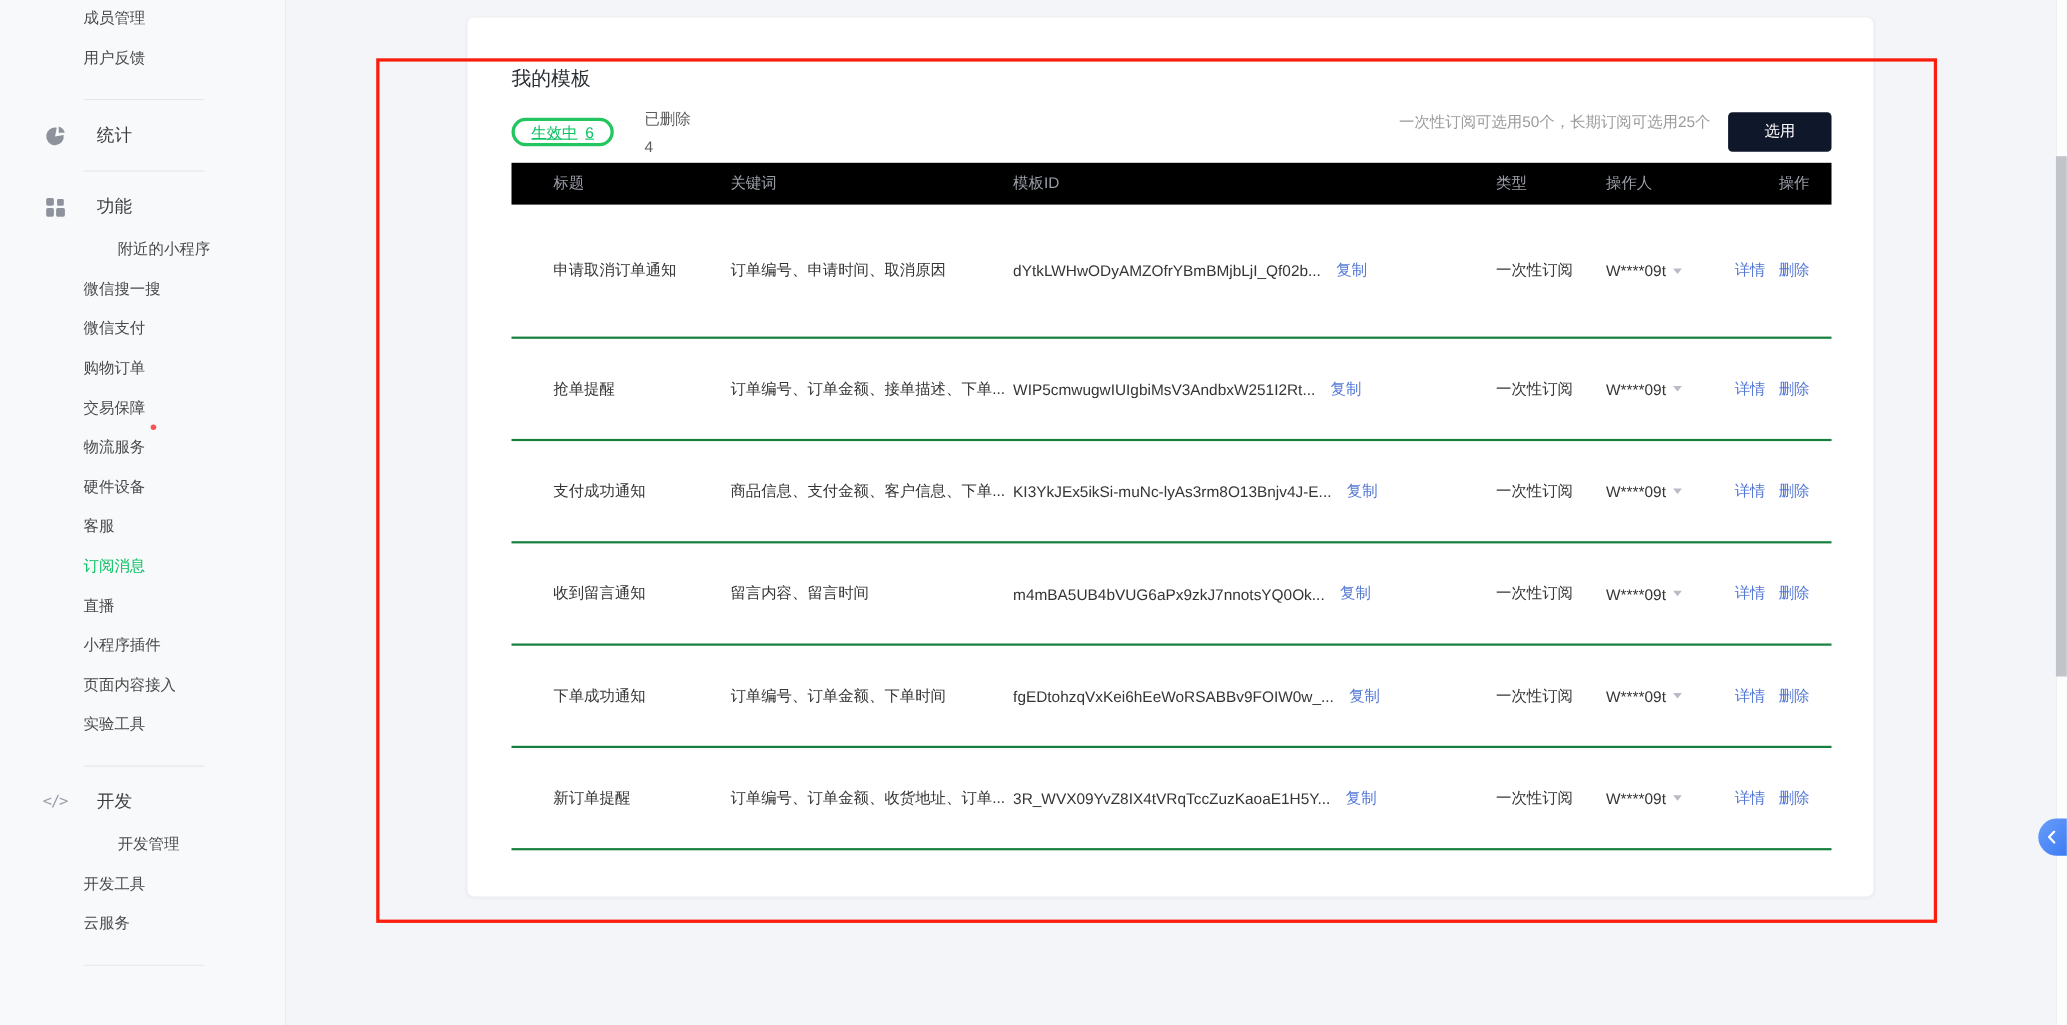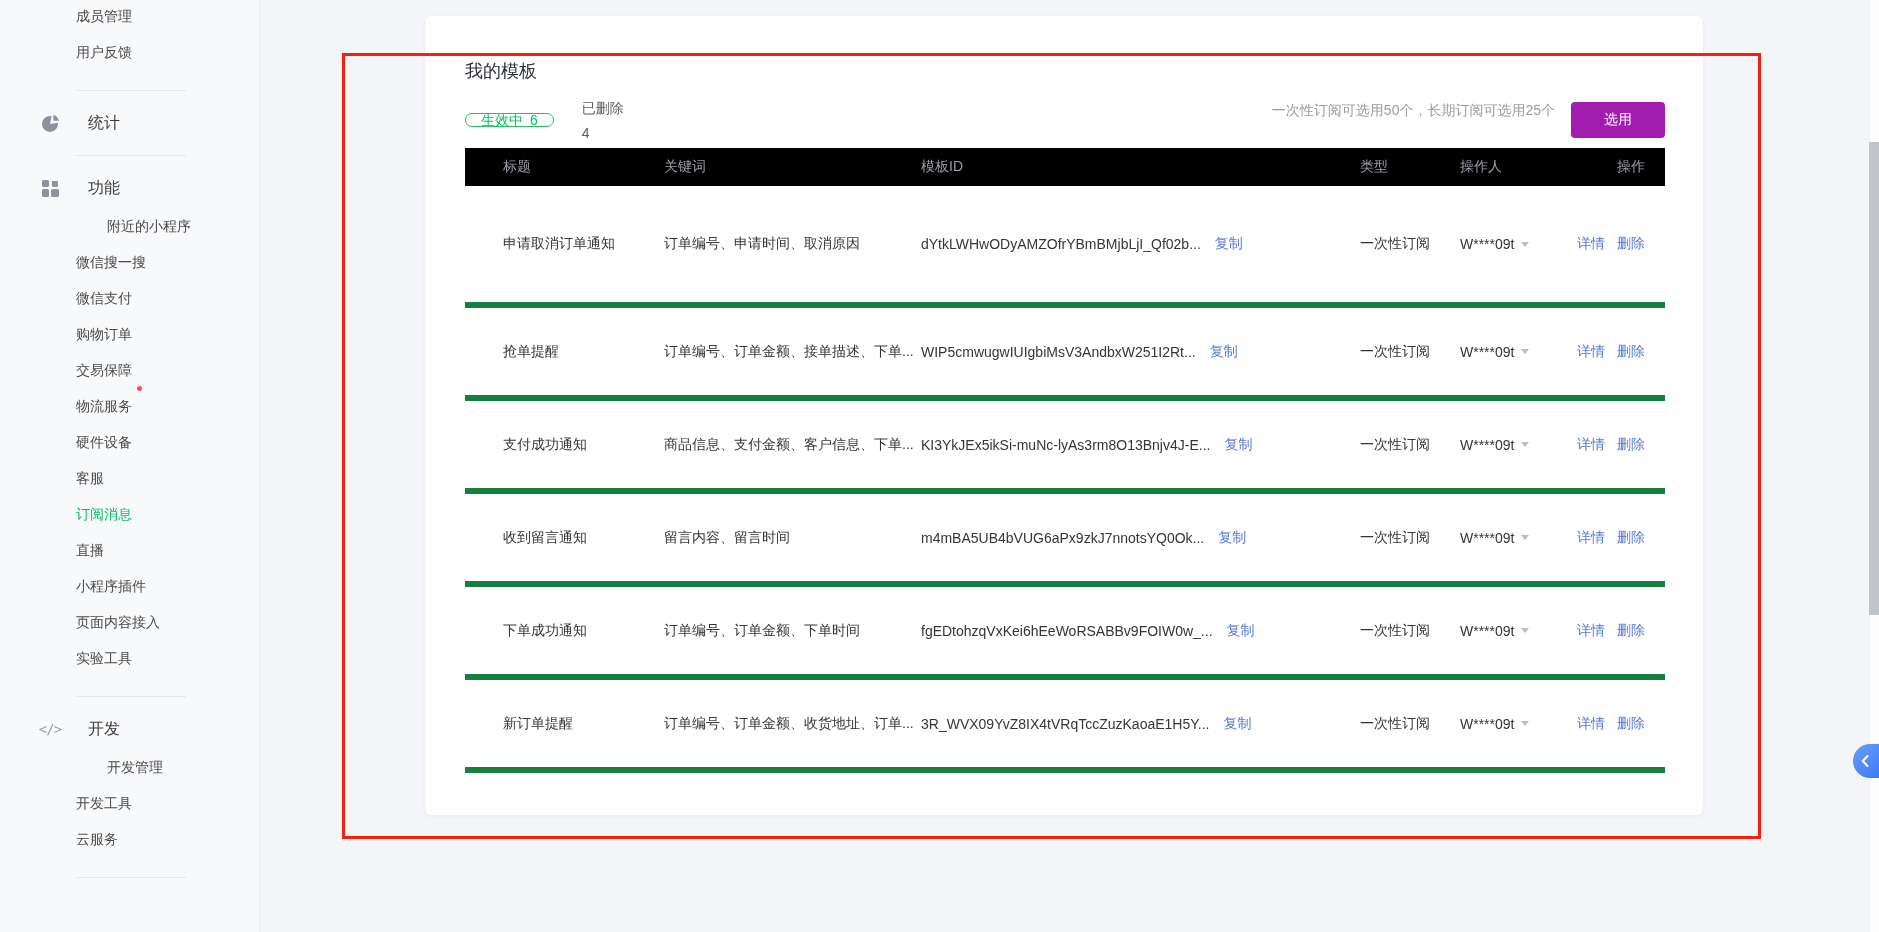--- a/index.html
+++ b/index.html
@@ -36,40 +36,40 @@
   
   .main { position:absolute; left:261px; top:0; right:10px; bottom:0; background:#f4f5f8; }
   .card {
     position:absolute; left:164px; top:16px; width:1278px; height:799px;
     background:#fff; border-radius:6px; box-shadow:0 1px 4px rgba(31,35,41,.06);
     padding:42px 38px 0 40px;
   }
   .card-title { font-size:18px; font-weight:400; color:#2b2f36; line-height:26px; margin:0; }
   .toolbar { margin-top:18px; height:36px; display:flex; align-items:center; }
   .tab-pill {
-    height:14px; line-height:28px; border:1px solid #22c55e; color:#07c160;
+    height:26px; line-height:28px; border:3px solid #22c55e; color:#07c160;
     border-radius:15px; padding:0 15px; font-size:14px; cursor:pointer; background:#fff;
-    display:flex; align-items:center; gap:7px;
+    display:flex; align-items:center; gap:7px;text-decoration:underline;
   }
   .tab-plain { margin-left:28px; font-size:14px; color:#5c5c5c; cursor:pointer; display:flex; gap:7px;flex-direction:column; }
   .toolbar-right { margin-left:auto; display:flex; align-items:flex-start; }
   .quota-hint { font-size:14px; color:#9b9b9b; margin-right:16px; }
   .select-btn {
-    width:94px; height:36px; background:#a21caf; color:#fff; border:none;
+    width:94px; height:36px; background:#0f172a; color:#fff; border:none;
     border-radius:4px; font-size:14px; cursor:pointer;
   }
 
   
   .table { margin-top:10px; }
   .thead {
     height:38px; background:#000000; display:flex; align-items:center;
     font-size:14px; color:#9b9fa8; padding:0 20px 0 38px;
   }
   .trow {
-    display:flex; align-items:center; height:93px; border-bottom:6px solid #15803d;
+    display:flex; align-items:center; height:93px; border-bottom:2px solid #15803d;
     font-size:14px; padding:0 20px 0 38px; color:#353535;
   }
   .trow.first { height:122px; }
   .c1 { width:161px; white-space:nowrap; overflow:hidden; }
   .c2 { width:257px; white-space:nowrap; overflow:hidden; }
   .c3 { width:439px; display:flex; align-items:center; white-space:nowrap; }
   .c4 { width:100px; white-space:nowrap; }
   .c5 { width:115px; display:flex; align-items:center; white-space:nowrap; }
   .c6 { width:70px; display:flex; justify-content:flex-end; gap:12px; white-space:nowrap; }
   .tid { max-width:332px; overflow:hidden;text-align:right; }

